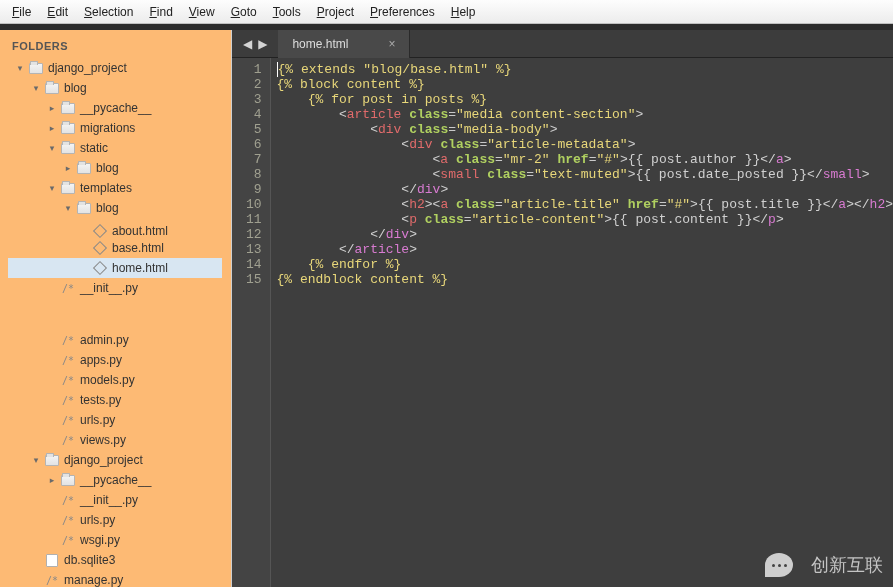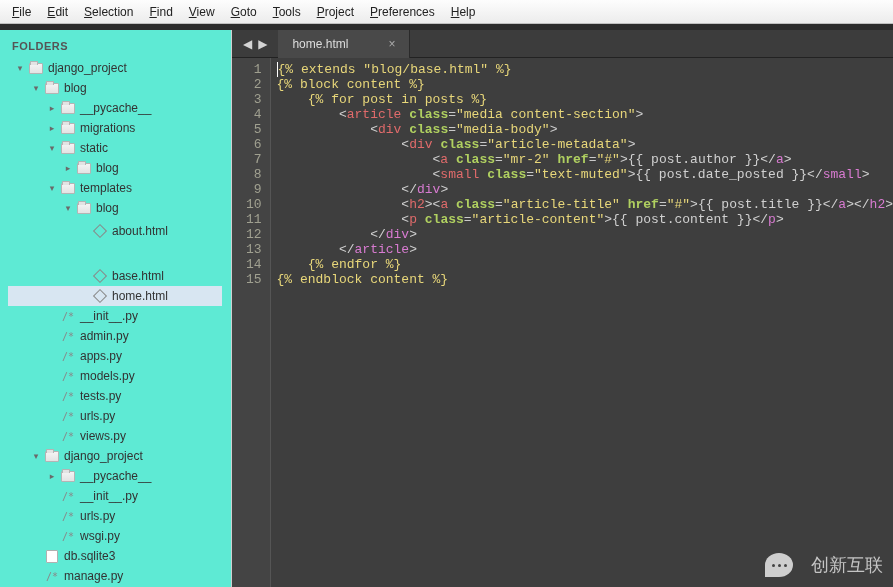--- a/index.html
+++ b/index.html
@@ -28,21 +28,21 @@
 .dark-strip {
   height: 6px;
   background: #2b2b2b;
 }
 .main {
   display: flex;
   height: calc(100% - 30px);
 }
 .sidebar {
   width: 240px;
-  background: #5eead4;
+  background: #fdba74;
   border-right: 1px solid #cfcfcf;
   overflow-y: auto;
   padding: 8px 9px 8px 8px;
 }
 .sidebar .hdr {
   font-weight: bold;
   font-size: 11px;
   color: #555;
   padding: 2px 0 6px 4px;
   letter-spacing: 0.5px;
@@ -257,40 +257,40 @@
           </span>
           <span class="tree-label">blog</span>
         </div>
         <div class="tree-row" style="padding-left: 70px; align-items: flex-end;">
           <span class="disclose"></span>
           <span class="icon">
             <span class="diamond-i"></span>
           </span>
           <span class="tree-label">about.html</span>
         </div>
-        <div class="tree-row" style="padding-left: 70px; margin-top: 28px;">
+        <div class="tree-row" style="padding-left: 70px;">
           <span class="disclose"></span>
           <span class="icon">
             <span class="diamond-i"></span>
           </span>
           <span class="tree-label">base.html</span>
         </div>
         <div class="tree-row sel" style="padding-left: 70px;">
           <span class="disclose"></span>
           <span class="icon">
             <span class="diamond-i"></span>
           </span>
           <span class="tree-label">home.html</span>
         </div>
         <div class="tree-row" style="padding-left: 38px;">
           <span class="disclose"></span>
           <span class="icon comment-i"></span>
           <span class="tree-label">__init__.py</span>
         </div>
-        <div class="tree-row" style="padding-left: 38px;">
+        <div class="tree-row" style="padding-left: 38px; margin-top: 32px;">
           <span class="disclose"></span>
           <span class="icon comment-i"></span>
           <span class="tree-label">admin.py</span>
         </div>
         <div class="tree-row" style="padding-left: 38px;">
           <span class="disclose"></span>
           <span class="icon comment-i"></span>
           <span class="tree-label">apps.py</span>
         </div>
         <div class="tree-row" style="padding-left: 38px;">

